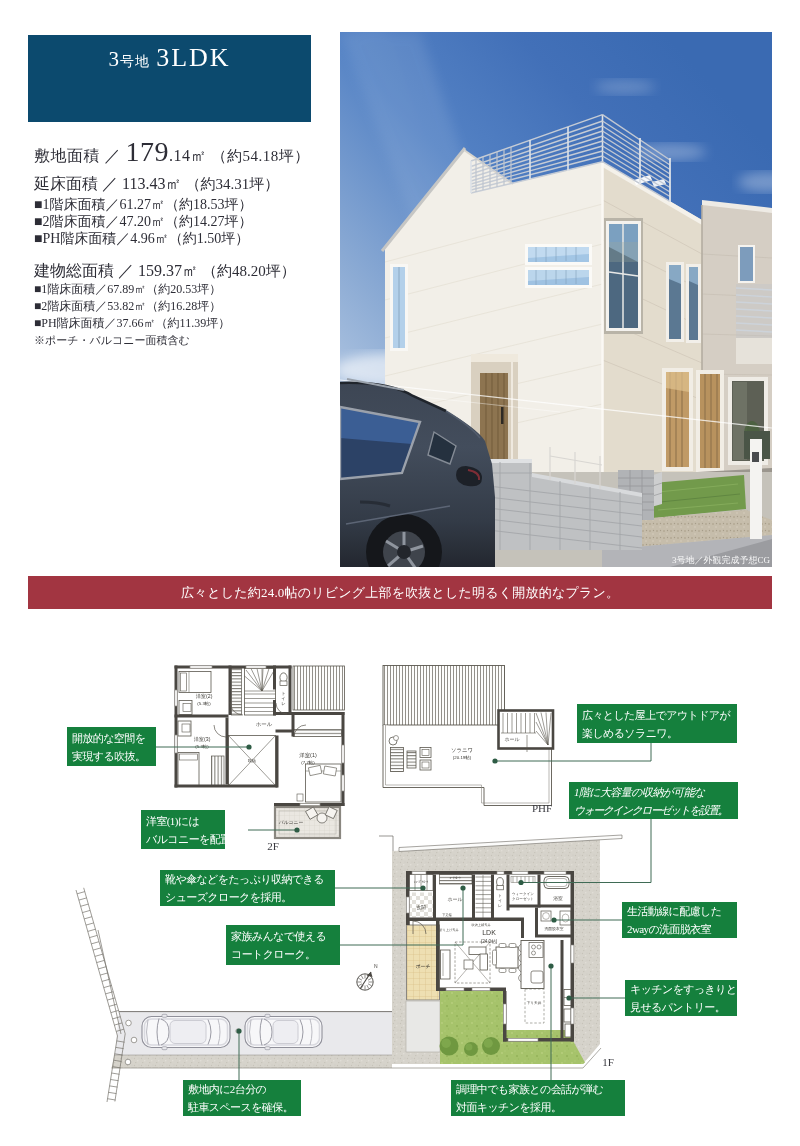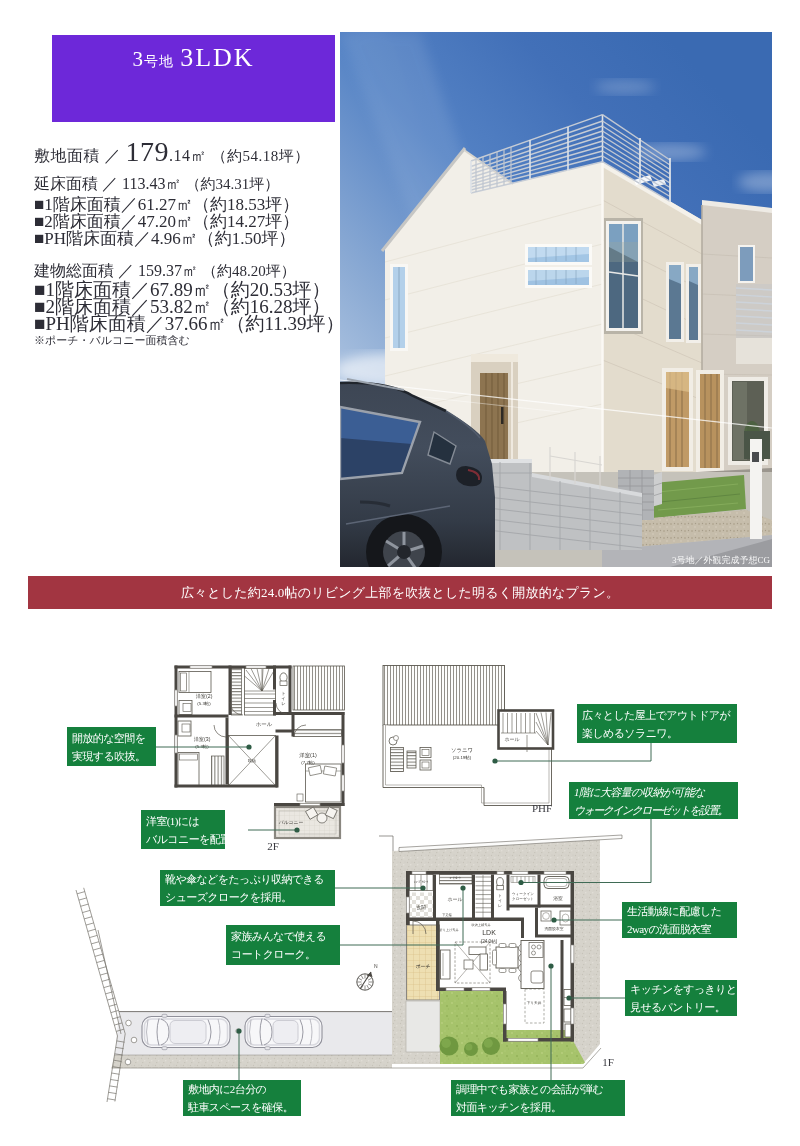--- a/index.html
+++ b/index.html
@@ -6,31 +6,31 @@
   body{width:800px;height:1146px;background:#ffffff;position:relative;overflow:hidden;
        font-family:"Liberation Serif",serif;-webkit-font-smoothing:antialiased;}
   .abs{position:absolute;}
   .callout{position:absolute;background:#15803d;color:#ffffff;font-size:11px;line-height:18px;
            display:flex;align-items:center;justify-content:flex-start;box-sizing:border-box;
            padding:0 0 0 5px;letter-spacing:-0.6px;white-space:nowrap;overflow:hidden;}
 </style>
 </head>
 <body>
 
-<div class="abs" style="left:28px;top:35px;width:283px;height:87px;background:#6d28d9;color:#fff;text-align:center;margin-left:24px;">
+<div class="abs" style="left:28px;top:35px;width:283px;height:87px;background:#0c4a6e;color:#fff;text-align:center;">
   <div style="padding-top:8px;font-size:21px;letter-spacing:1px;">3<span style="font-size:14px;">号地</span> <span style="font-size:26px;letter-spacing:2px;">3LDK</span></div>
 </div>
 
 <div class="abs" style="left:34px;top:136px;width:300px;color:#2d2d36;font-size:16px;letter-spacing:0.5px;">敷地面積 ／ <span style="font-size:28px;">179</span>.14㎡ <span style="font-size:15px;">（約54.18坪）</span></div>
 
 <div class="abs" style="left:34px;top:174px;color:#2d2d36;font-size:16px;">延床面積 ／ 113.43㎡ <span style="font-size:15px;">（約34.31坪）</span></div>
-<div class="abs" style="left:34px;top:196px;color:#2d2d36;font-size:17px;line-height:17px;">■1階床面積／61.27㎡（約18.53坪）<br>■2階床面積／47.20㎡（約14.27坪）<br>■PH階床面積／4.96㎡（約1.50坪）</div>
+<div class="abs" style="left:34px;top:196px;color:#2d2d36;font-size:14px;line-height:17px;">■1階床面積／61.27㎡（約18.53坪）<br>■2階床面積／47.20㎡（約14.27坪）<br>■PH階床面積／4.96㎡（約1.50坪）</div>
 
 <div class="abs" style="left:34px;top:261px;color:#2d2d36;font-size:16px;">建物総面積 ／ 159.37㎡ <span style="font-size:15px;">（約48.20坪）</span></div>
-<div class="abs" style="left:34px;top:281px;color:#2d2d36;font-size:19px;line-height:17px;">■1階床面積／67.89㎡（約20.53坪）<br>■2階床面積／53.82㎡（約16.28坪）<br>■PH階床面積／37.66㎡（約11.39坪）</div>
+<div class="abs" style="left:34px;top:281px;color:#2d2d36;font-size:12px;line-height:17px;">■1階床面積／67.89㎡（約20.53坪）<br>■2階床面積／53.82㎡（約16.28坪）<br>■PH階床面積／37.66㎡（約11.39坪）</div>
 <div class="abs" style="left:34px;top:333px;color:#2d2d36;font-size:11px;">※ポーチ・バルコニー面積含む</div>
 
 <svg class="abs" style="left:340px;top:32px;" width="432" height="535" viewBox="0 0 432 535">
   <defs>
     <linearGradient id="skyg" x1="0%" y1="85%" x2="75%" y2="0%">
       <stop offset="0" stop-color="#c6d6ea"></stop>
         <stop offset="0.28" stop-color="#8cabd4"></stop>
       <stop offset="0.55" stop-color="#5583c5"></stop>
         <stop offset="0.8" stop-color="#4270b8"></stop>
       <stop offset="1" stop-color="#3a6ab2"></stop>

